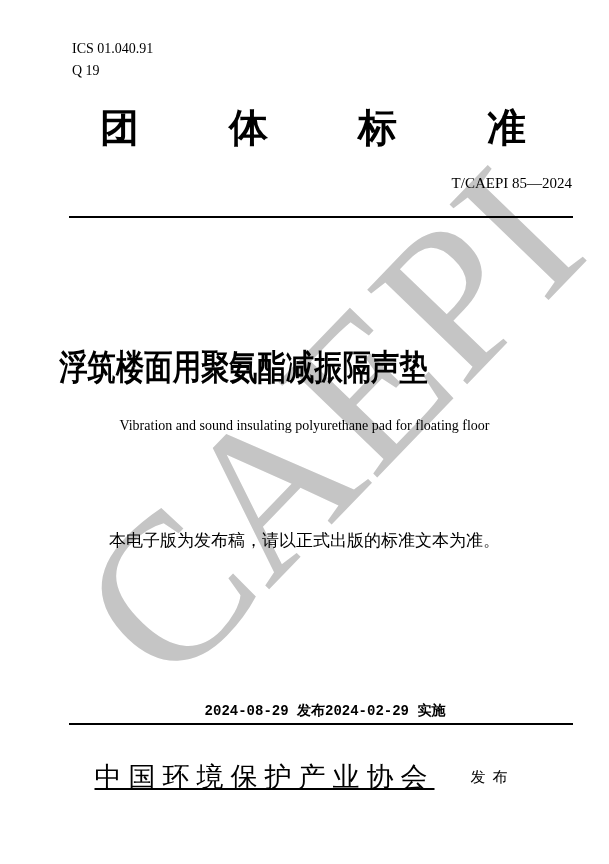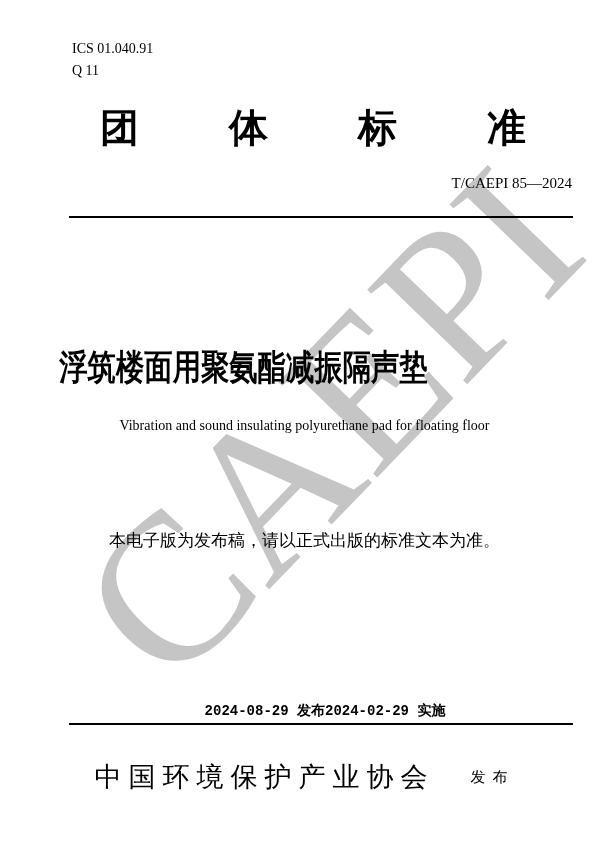--- a/index.html
+++ b/index.html
@@ -130,38 +130,39 @@
     width: 609px;
     display: flex;
     justify-content: center;
     align-items: center;
   }
   .publisher {
     font-size: 27px;
     letter-spacing: 7px;
     line-height: 1.1;
     white-space: nowrap;
+    text-decoration: underline;
   }
   .publish-action {
     font-size: 15px;
     letter-spacing: 7px;
     margin-left: 36px;
     white-space: nowrap;
   }
 </style>
 </head>
 <body>
 
 <div class="page">
 
   <div class="watermark">CAEPI</div>
 
   <div class="layer ics">ICS 01.040.91</div>
 
-  <div class="layer qcode">Q 11</div>
+  <div class="layer qcode">Q 19</div>
 
   <div class="layer doctype">
     <span>团</span>
     <span>体</span>
     <span>标</span>
     <span>准</span>
   </div>
 
   <div class="layer stdnum">T/CAEPI 85—2024</div>
 

